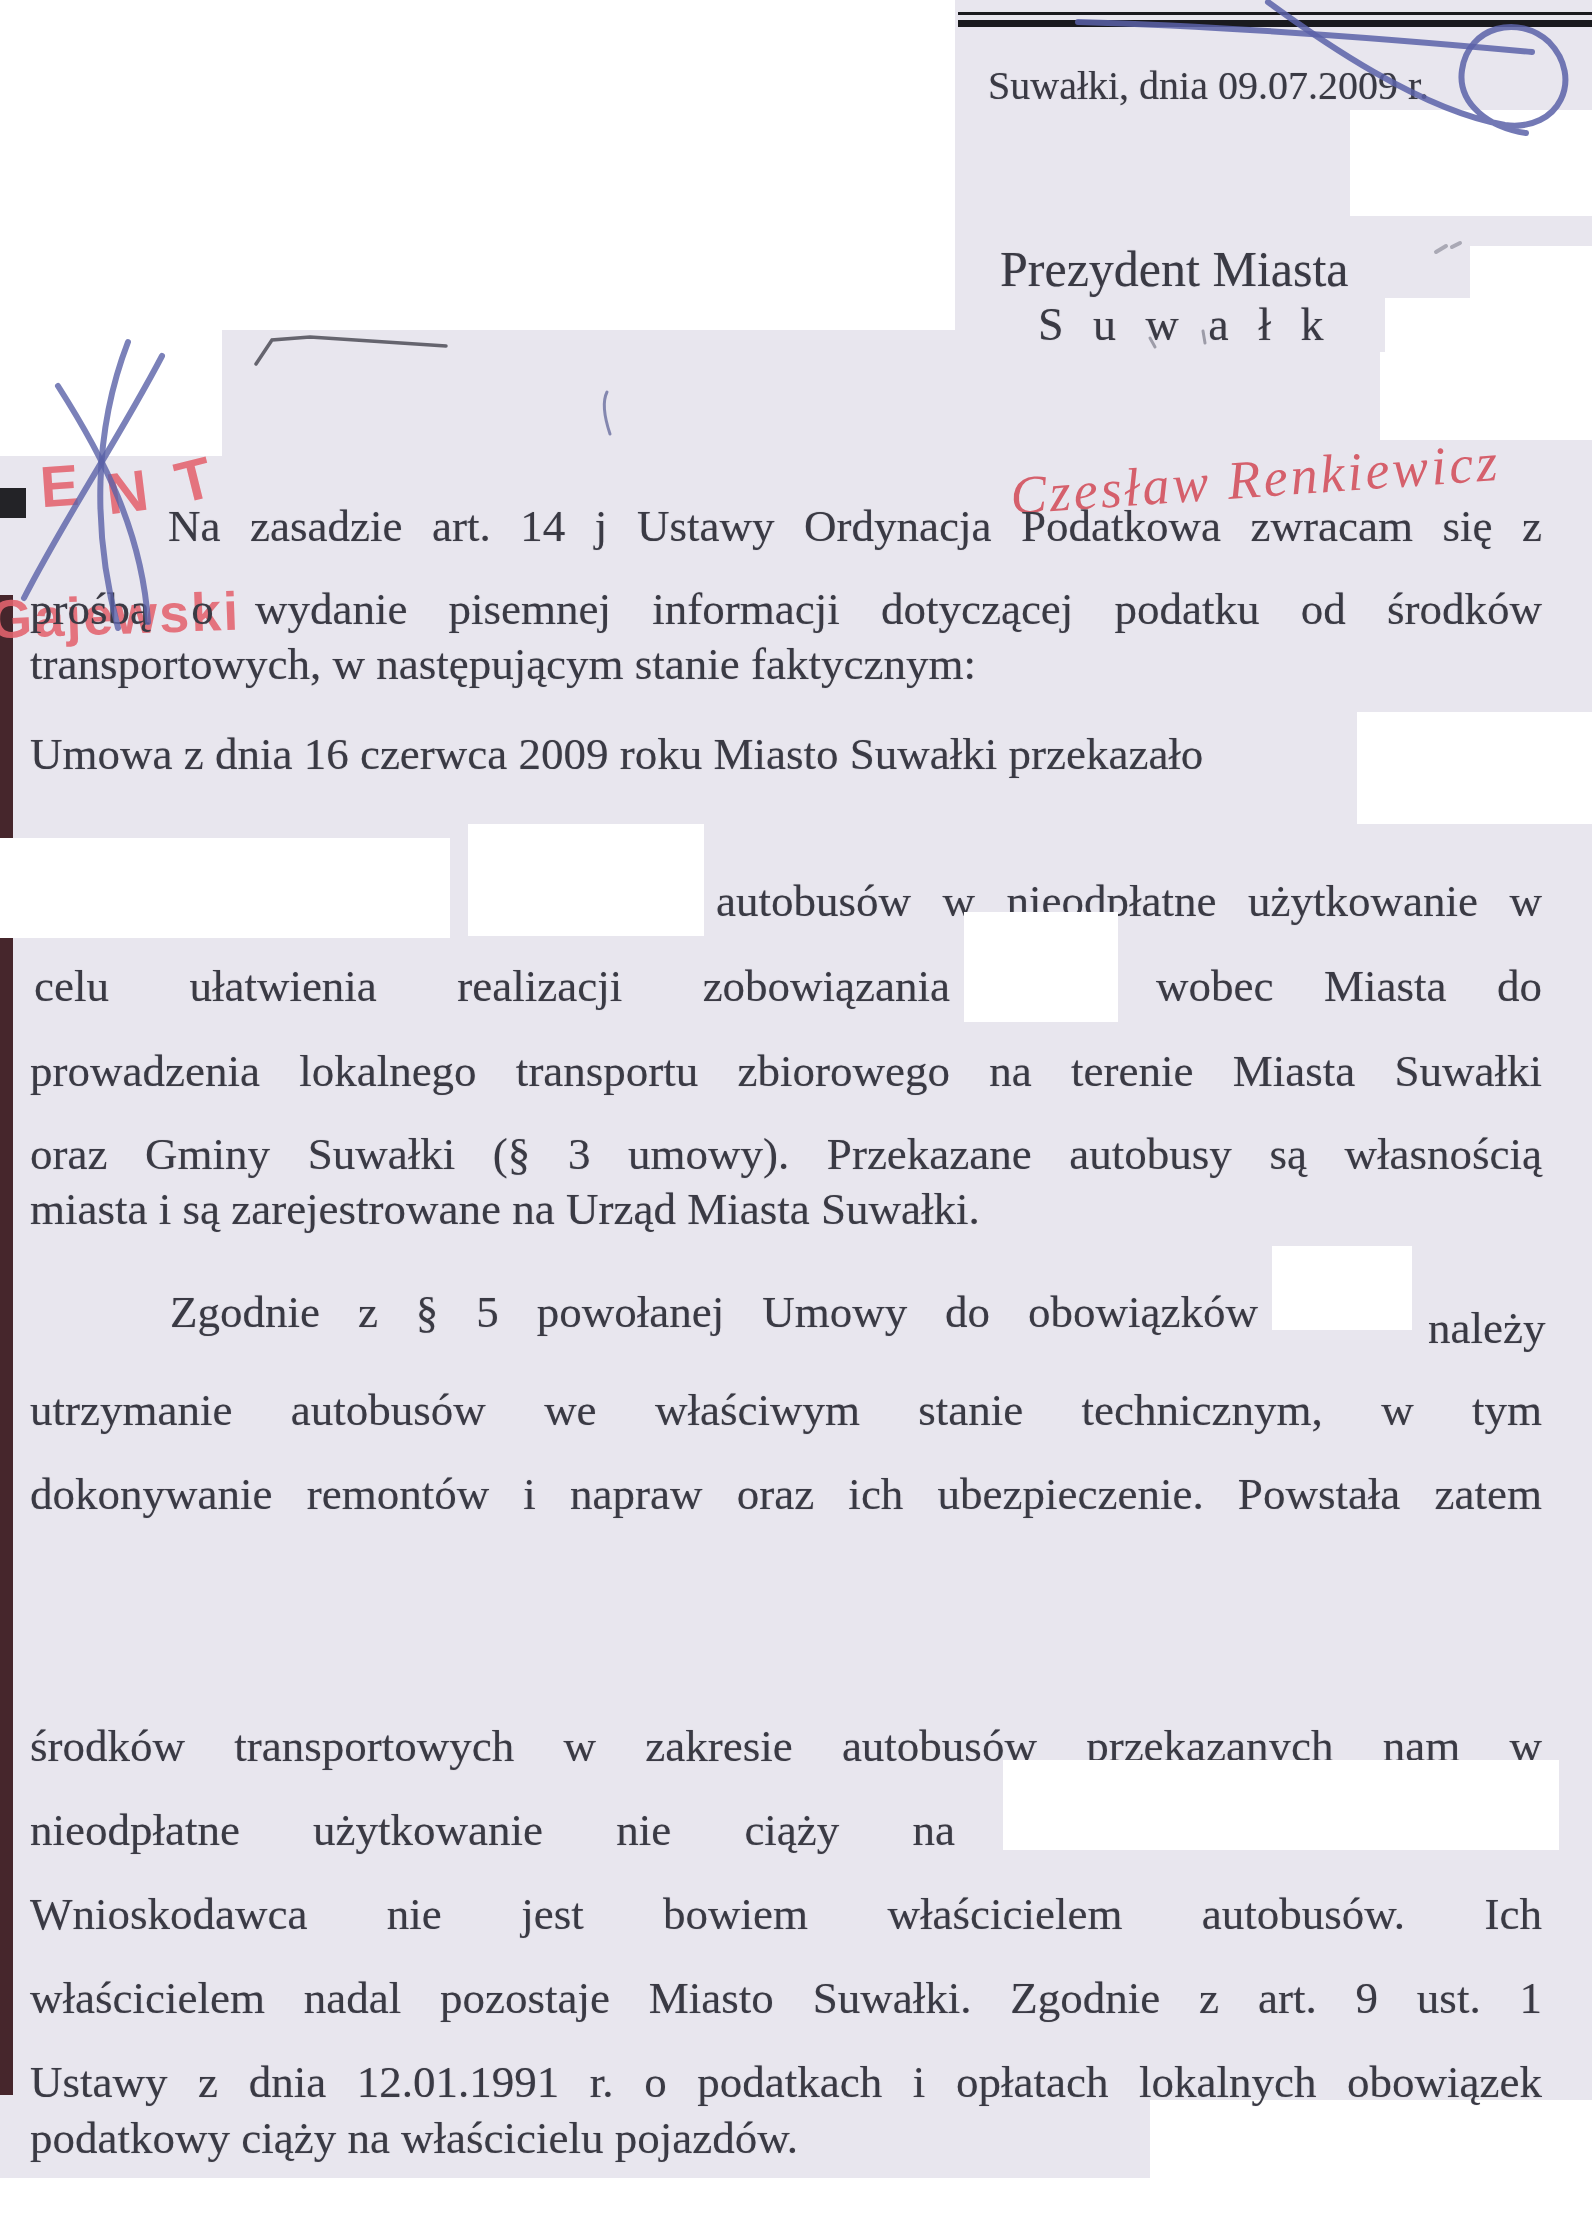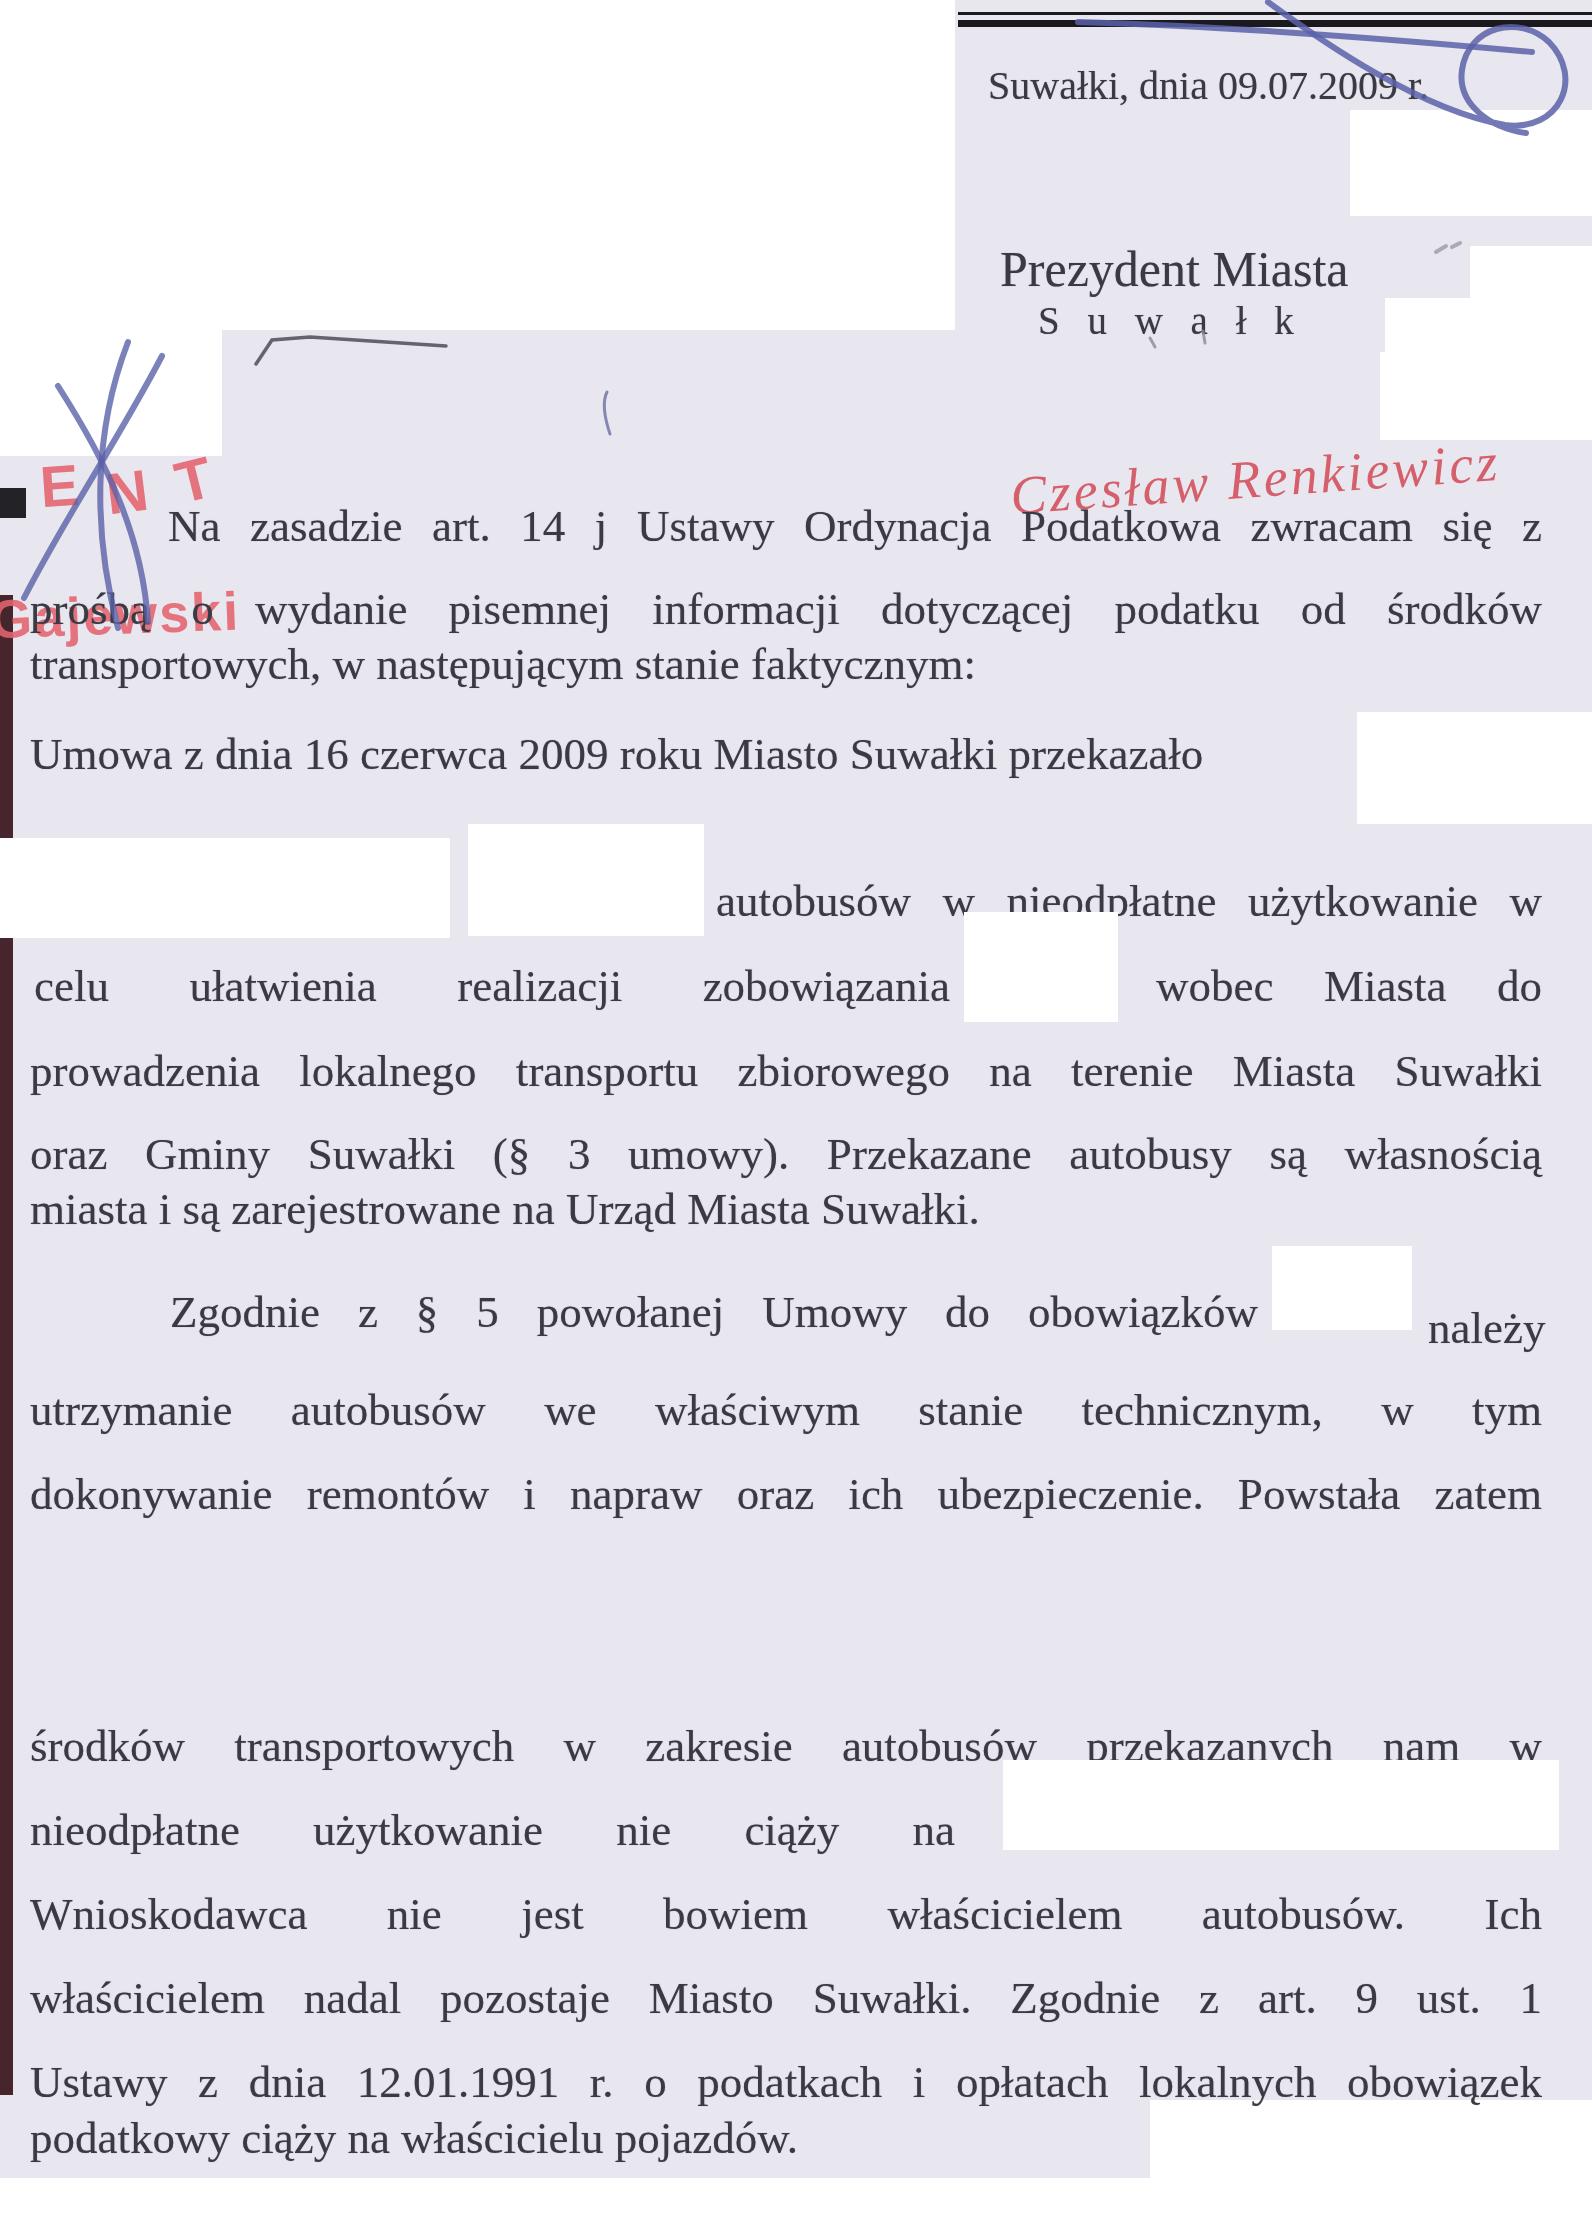--- a/index.html
+++ b/index.html
@@ -12,21 +12,21 @@
   .rule{position:absolute;background:#1a1a1e;}
   .bl{
     position:absolute;font-size:45px;line-height:1.25;color:var(--ink,#3a3a44);
     text-shadow:0 0 1px rgba(58,58,68,.45);
   }
   .j{text-align:justify;text-align-last:justify;margin-top:28px;}
   .nw{white-space:nowrap;}
   .hdr{position:absolute;color:var(--ink,#3a3a44);text-shadow:0 0 1px rgba(58,58,68,.45);white-space:nowrap;}
   .date-line{font-size:40px;}
   .recipient1{font-size:50px;}
-  .recipient2{font-size:39px;letter-spacing:9px;}
+  .recipient2{font-size:46px;letter-spacing:9px;}
   .stamp{
     position:absolute;font-family:"Liberation Sans","DejaVu Sans",sans-serif;
     font-weight:bold;color:var(--stamp_pink,#e4646f);opacity:.88;white-space:nowrap;
   }
   .sig-stamp{
     position:absolute;font-family:"Liberation Serif","DejaVu Serif",serif;
     font-style:italic;color:var(--signature_red,#d4525e);opacity:.9;white-space:nowrap;
     font-size:54px;letter-spacing:3px;transform:rotate(-4deg);
   }
   .stripe{position:absolute;background:var(--stripe_maroon,#46262c);}

